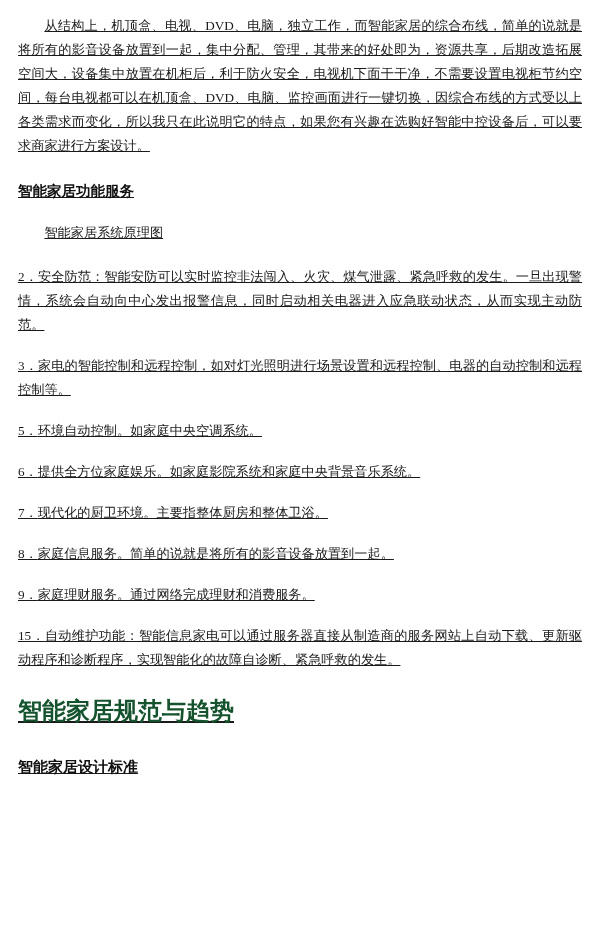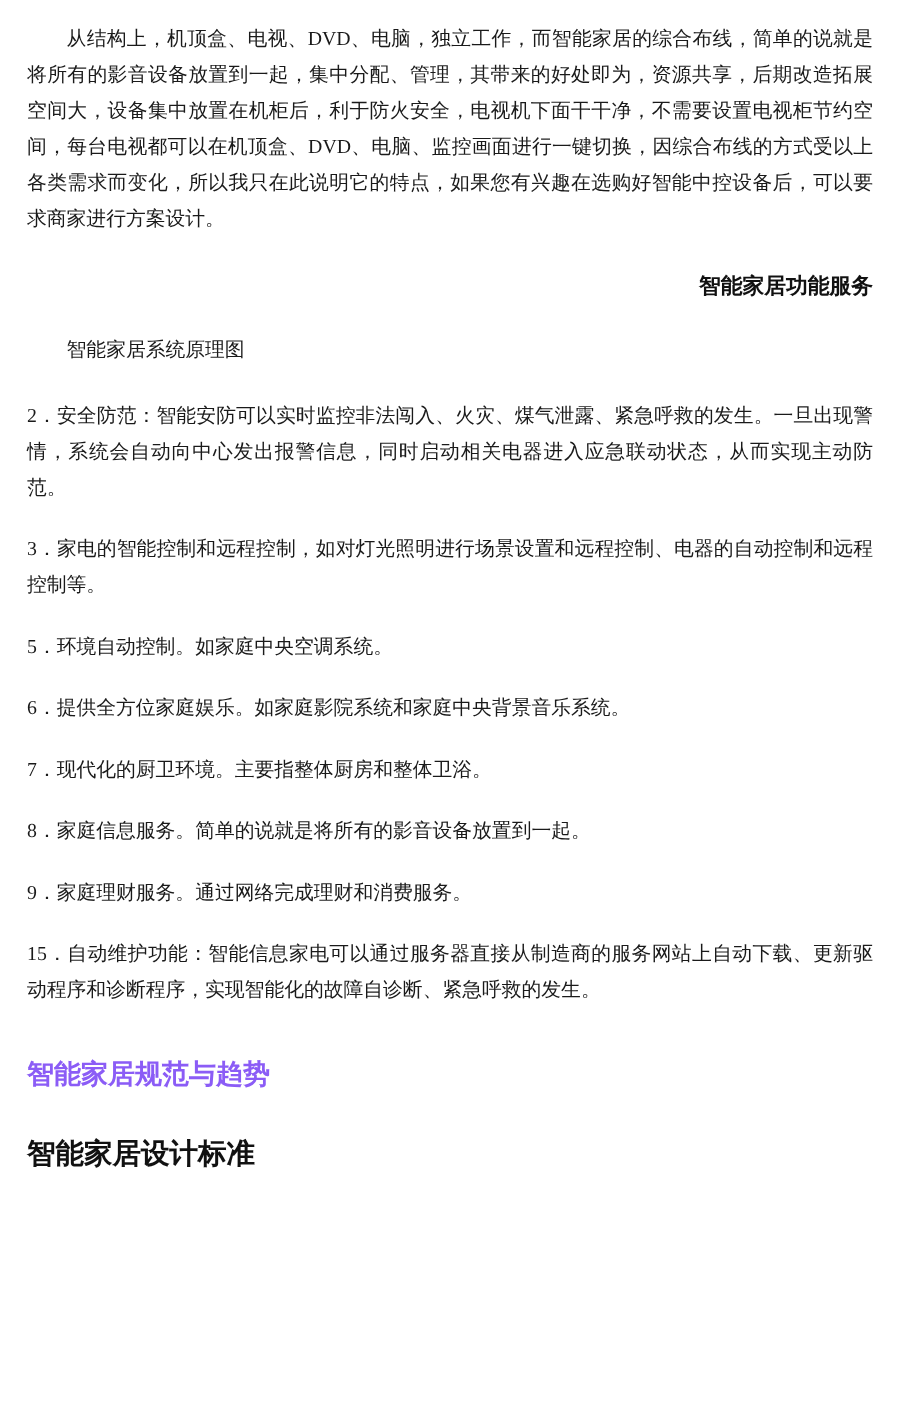--- a/index.html
+++ b/index.html
@@ -10,49 +10,49 @@
   body {
     width: 600px;
     min-height: 935px;
     font-family: "Liberation Serif", "DejaVu Serif", serif;
     color: #1a1a1a;
   }
   .page {
     width: 600px;
     box-sizing: border-box;
     padding: 14px 18px 10px 18px;
+    text-decoration: underline;
   }
   p.body-para {
     margin: 0 0 14px 0;
     font-size: 13.2px;
     line-height: 1.82;
     text-align: justify;
     text-indent: 2em;
     color: #1a1a1a;
   }
   h2.section-title {
     margin: 22px 0 18px 0;
     font-size: 14.5px;
     font-weight: bold;
     line-height: 1.6;
     font-family: "Liberation Sans", "DejaVu Sans", sans-serif;
     color: #111111;
-    text-align: right;
   }
   h2.big-section-title {
-    margin: 30px 0 20px 0;
-    font-size: 18px;
+    margin: 20px 0 20px 0;
+    font-size: 24px;
     font-weight: bold;
     line-height: 1.6;
     font-family: "Liberation Sans", "DejaVu Sans", sans-serif;
-    color: #8b5cf6;
+    color: #14532d;
   }
   h3.sub-section-title {
     margin: 24px 0 20px 0;
-    font-size: 19px;
+    font-size: 15px;
     font-weight: bold;
     line-height: 1.6;
     font-family: "Liberation Sans", "DejaVu Sans", sans-serif;
     color: #111111;
   }
   p.figure-caption {
     margin: 0 0 20px 0;
     font-size: 13.2px;
     line-height: 1.8;
     text-indent: 2em;

